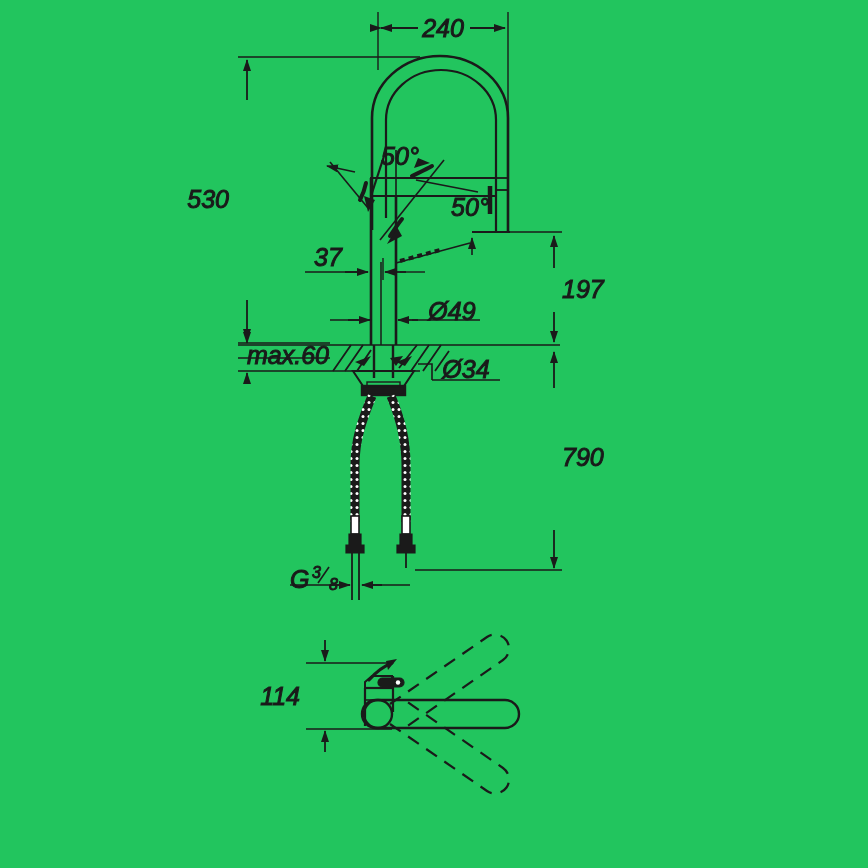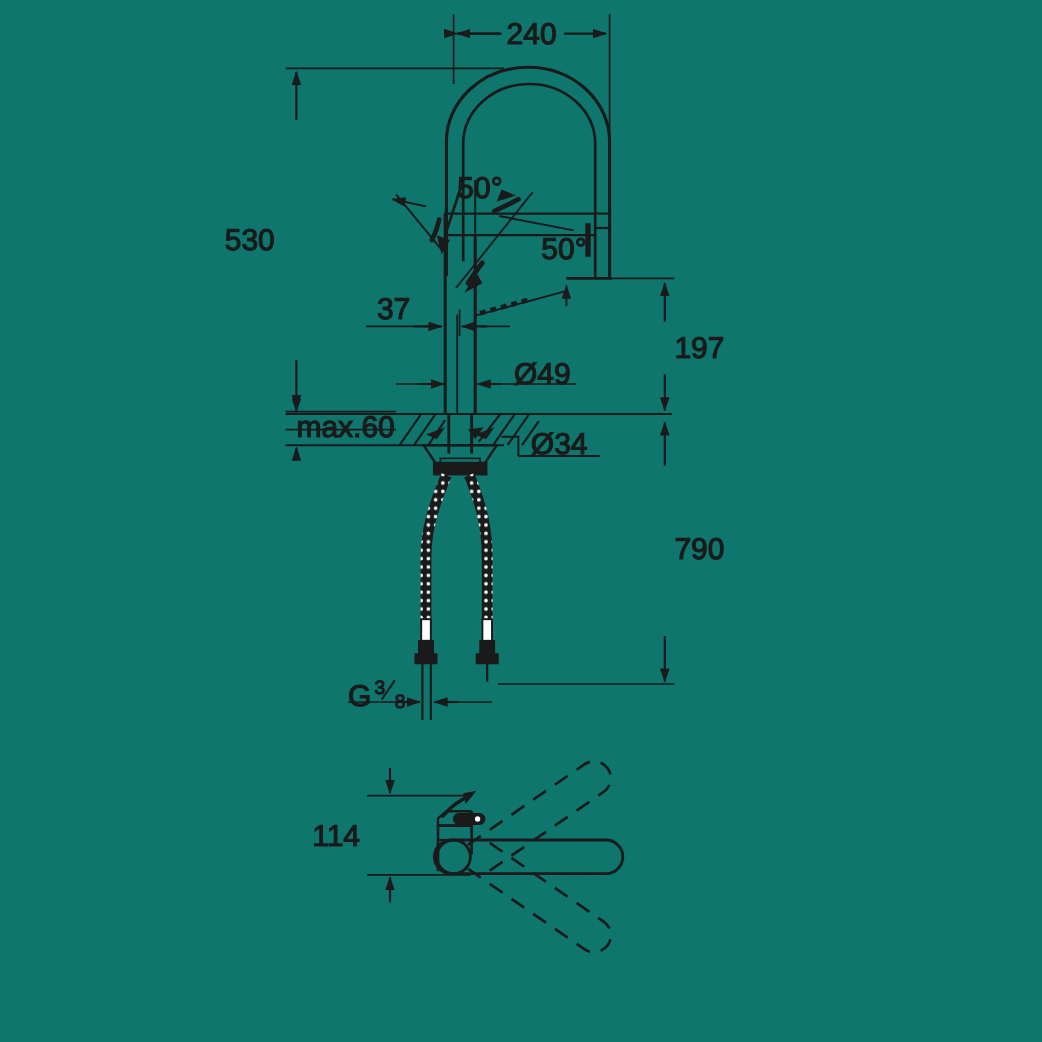--- a/index.html
+++ b/index.html
@@ -1,17 +1,17 @@
 <!DOCTYPE html>
 <html><head>
 <meta charset="utf-8">
 <style>
   html,body{margin:0;padding:0;background:#ffffff;}
   body{width:868px;height:868px;font-family:"Liberation Sans",sans-serif;overflow:hidden;}
-  #sheet{position:relative;width:868px;height:868px;background:#0f766e;}
+  #sheet{position:relative;width:868px;height:868px;background:#22c55e;font-style:italic;}
   svg{display:block;}
   .dimtext{font-family:"Liberation Sans",sans-serif;font-size:25px;fill:#1a1a1a;}
   .dimtext-sm{font-family:"Liberation Sans",sans-serif;font-size:16px;fill:#1a1a1a;}
 </style>
 </head>
 <body>
 
 <div id="sheet">
 <svg width="868" height="868" viewBox="0 0 868 868">
   <defs>

